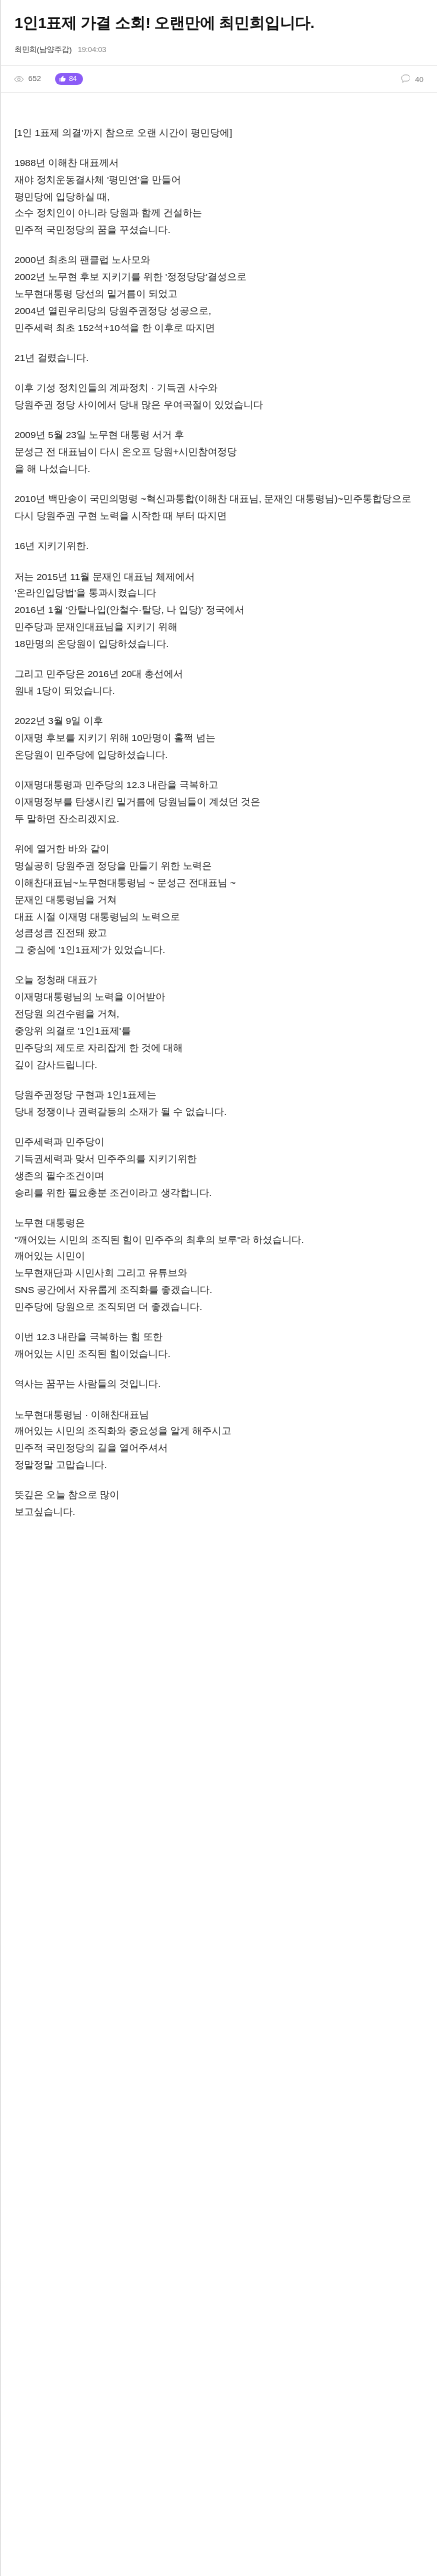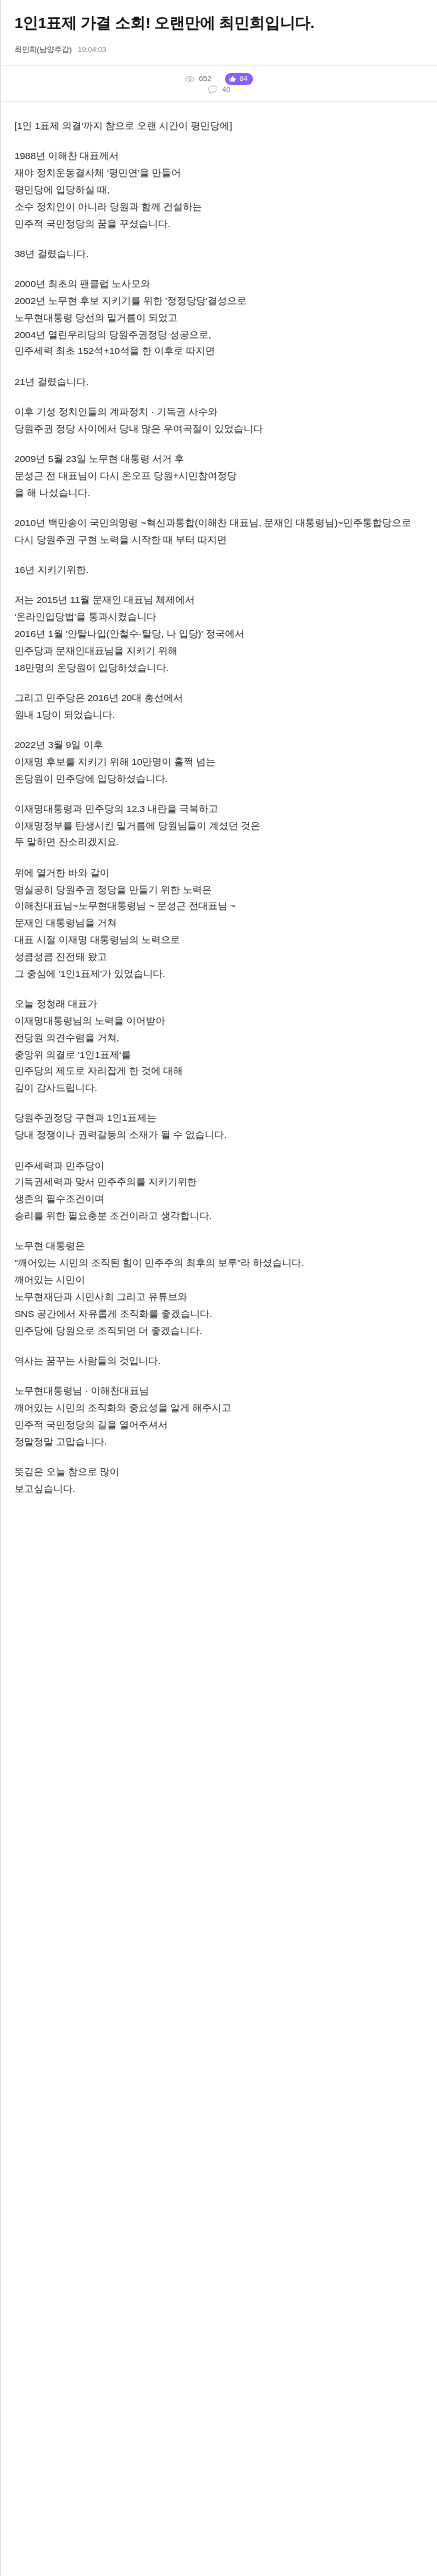--- a/index.html
+++ b/index.html
@@ -55,22 +55,21 @@
     color: #8b8b8b;
     letter-spacing: -0.2px;
   }
   .meta-bar {
     display: flex;
     align-items: center;
     justify-content: space-between;
     border-top: 0.5px solid #ededed;
     border-bottom: 0.5px solid #ededed;
     padding: 7.2px 13.4px;
-    margin: 0 0 0 0;
-    flex-direction: column;
+    margin: 0 0 16px 0;
   }
   .meta-left {
     display: flex;
     align-items: center;
     gap: 13.4px;
   }
   .meta-item {
     display: flex;
     align-items: center;
     gap: 4.1px;
@@ -165,21 +164,20 @@
     </div>
   </div>
 
   <div class="post-body">
     <p>[1인 1표제 의결'까지 참으로 오랜 시간이 평민당에]</p>
     <p>1988년 이해찬 대표께서
 재야 정치운동결사체 '평민연'을 만들어
 평민당에 입당하실 때,
 소수 정치인이 아니라 당원과 함께 건설하는
 민주적 국민정당의 꿈을 꾸셨습니다.</p>
-    <p>38년 걸렸습니다.</p>
     <p>2000년 최초의 팬클럽 노사모와
 2002년 노무현 후보 지키기를 위한 '정정당당'결성으로
 노무현대통령 당선의 밑거름이 되었고
 2004년 열린우리당의 당원주권정당 성공으로,
 민주세력 최초 152석+10석을 한 이후로 따지면</p>
     <p>21년 걸렸습니다.</p>
     <p>이후 기성 정치인들의 계파정치 · 기득권 사수와
 당원주권 정당 사이에서 당내 많은 우여곡절이 있었습니다</p>
     <p>2009년 5월 23일 노무현 대통령 서거 후
 문성근 전 대표님이 다시 온오프 당원+시민참여정당
@@ -217,20 +215,22 @@
     <p>민주세력과 민주당이
 기득권세력과 맞서 민주주의를 지키기위한
 생존의 필수조건이며
 승리를 위한 필요충분 조건이라고 생각합니다.</p>
     <p>노무현 대통령은
 "깨어있는 시민의 조직된 힘이 민주주의 최후의 보루"라 하셨습니다.
 깨어있는 시민이
 노무현재단과 시민사회 그리고 유튜브와
 SNS 공간에서 자유롭게 조직화를 좋겠습니다.
 민주당에 당원으로 조직되면 더 좋겠습니다.</p>
+    <p>이번 12.3 내란을 극복하는 힘 또한
+깨어있는 시민 조직된 힘이었습니다.</p>
     <p>역사는 꿈꾸는 사람들의 것입니다.</p>
     <p>노무현대통령님 · 이해찬대표님
 깨어있는 시민의 조직화와 중요성을 알게 해주시고
 민주적 국민정당의 길을 열어주셔서
 정말정말 고맙습니다.</p>
     <p class="tight">뜻깊은 오늘 참으로 많이
 보고싶습니다.</p>
   </div>
 
 </div>

